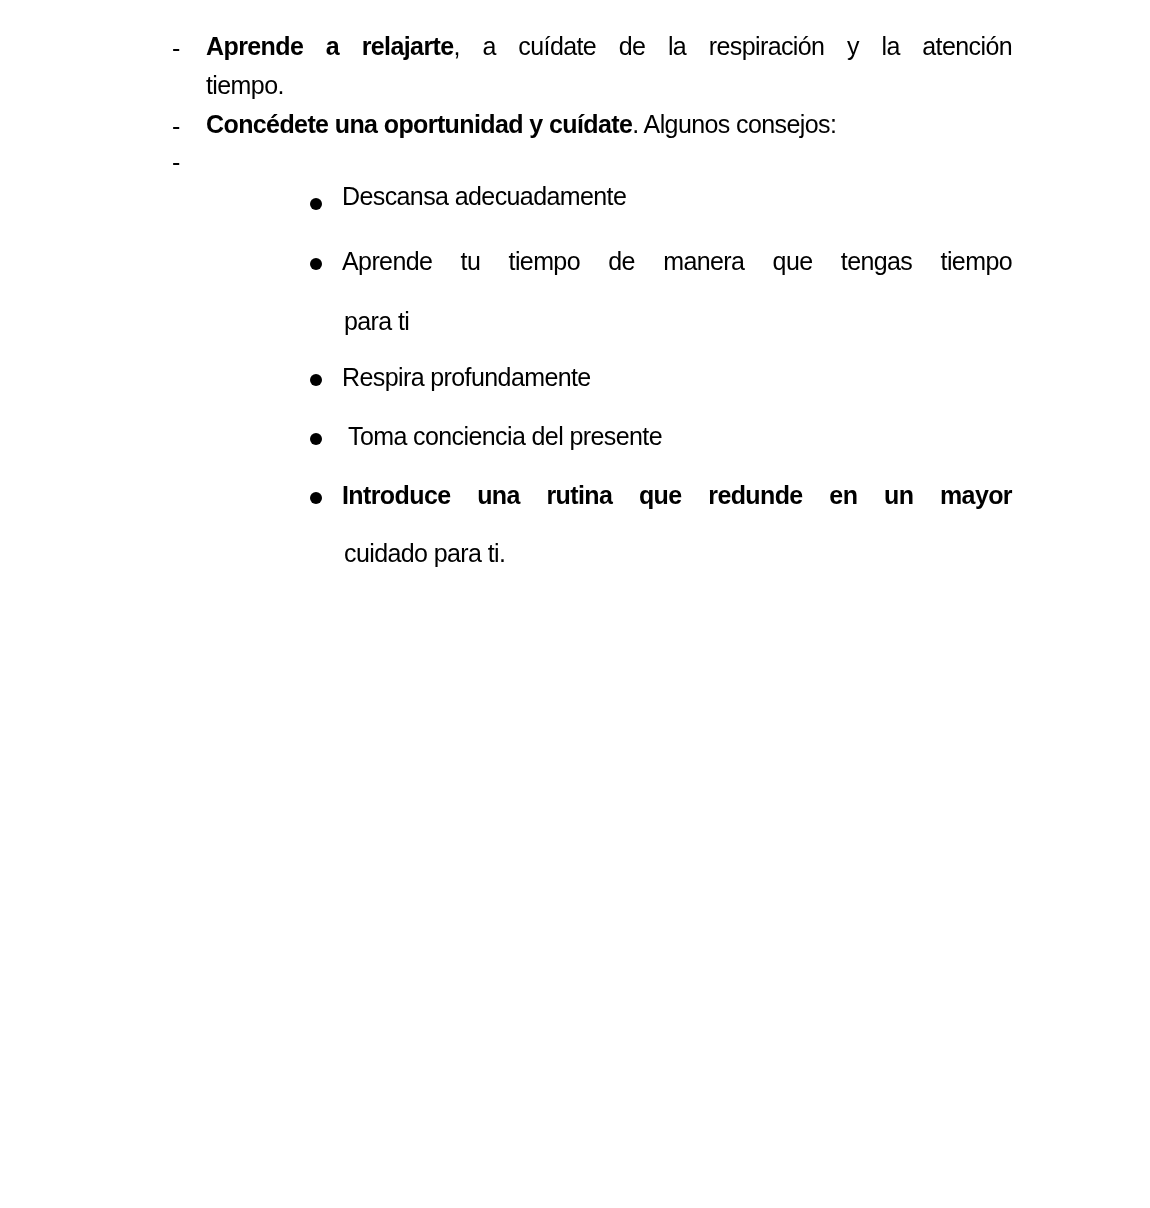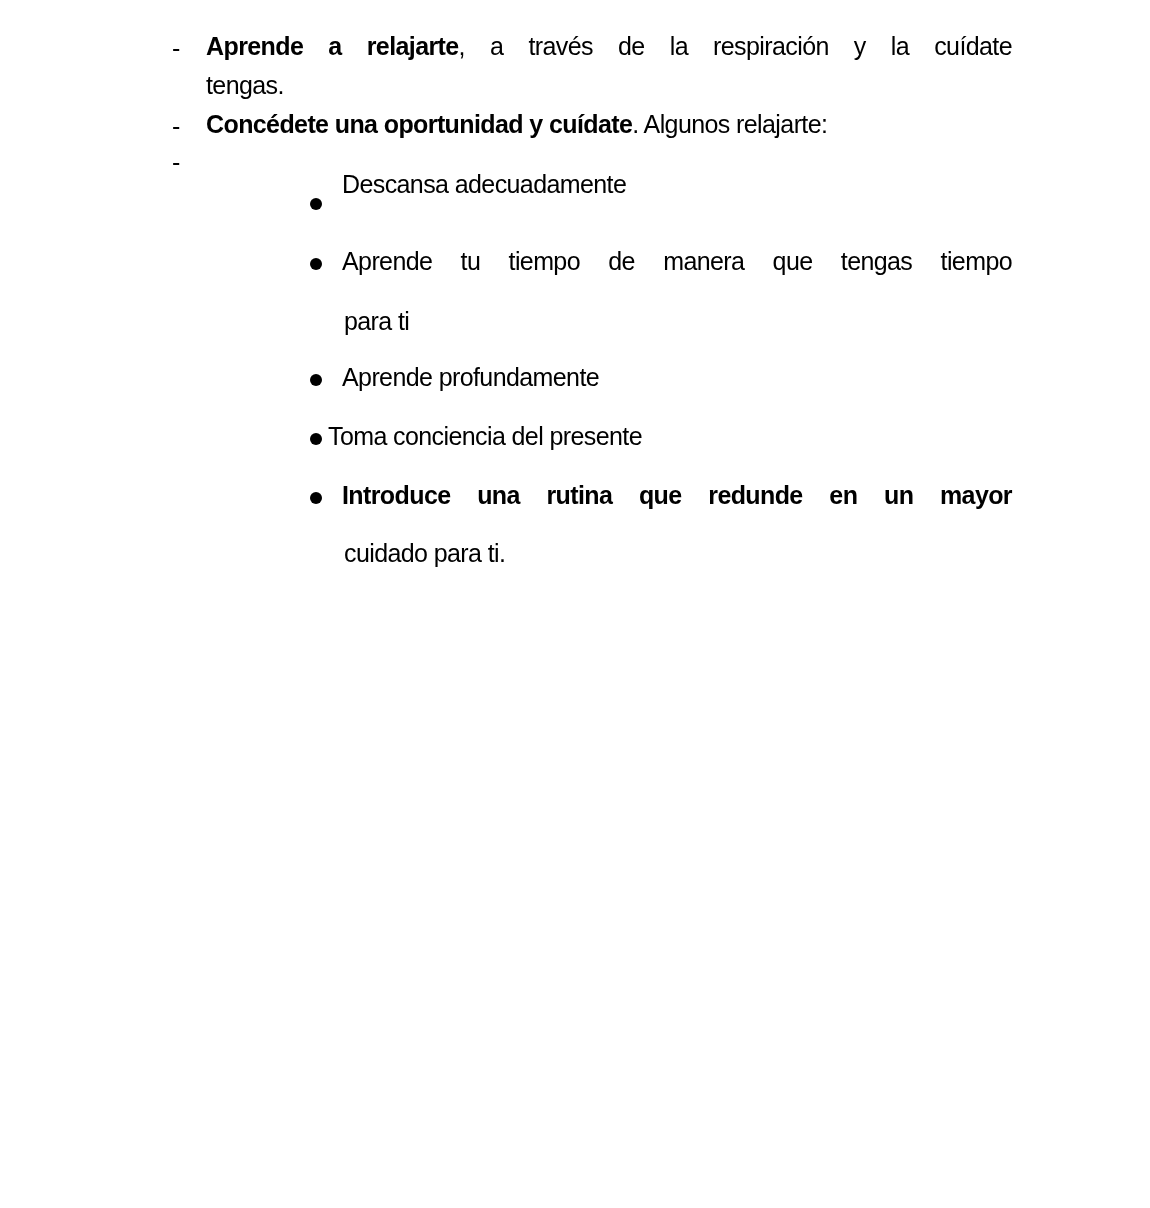--- a/index.html
+++ b/index.html
@@ -9,37 +9,37 @@
   .dash { position:absolute; left:172px; }
   .just { text-align:justify; text-align-last:justify; white-space:normal; }
   .bullet { position:absolute; left:310px; width:12px; height:12px; border-radius:50%; background:#000; }
   b { font-weight:bold;margin-top:8px; }
 </style>
 </head>
 <body>
 
 <div>
   <span class="line dash" style="top:34px">-</span>
-  <div class="line just" style="left:206px; top:32px; width:806px;"><b>Aprende a relajarte</b><span>, a través de la respiración y la cuídate</span></div>
-  <span class="line" style="left:206px; top:71px">tengas.</span>
+  <div class="line just" style="left:206px; top:32px; width:806px;"><b>Aprende a relajarte</b><span>, a cuídate de la respiración y la atención</span></div>
+  <span class="line" style="left:206px; top:71px">tiempo.</span>
 
   <span class="line dash" style="top:112px">-</span>
-  <div class="line" style="left:206px; top:110px;"><b>Concédete una oportunidad y cuídate</b><span>. Algunos relajarte:</span></div>
+  <div class="line" style="left:206px; top:110px;"><b>Concédete una oportunidad y cuídate</b><span>. Algunos consejos:</span></div>
 
   <span class="line dash" style="top:148px">-</span>
 
   <div class="bullet" style="top:198px"></div>
-  <span class="line" style="left:342px; top:170px">Descansa adecuadamente</span>
+  <span class="line" style="left:342px; top:182px">Descansa adecuadamente</span>
 
   <div class="bullet" style="top:258px"></div>
   <div class="line just" style="left:342px; top:247px; width:670px;">Aprende tu tiempo de manera que tengas tiempo</div>
   <span class="line" style="left:344px; top:307px">para ti</span>
 
   <div class="bullet" style="top:374px"></div>
-  <span class="line" style="left:342px; top:363px">Aprende profundamente</span>
+  <span class="line" style="left:342px; top:363px">Respira profundamente</span>
 
   <div class="bullet" style="top:433px"></div>
-  <span class="line" style="left:328px; top:422px">Toma conciencia del presente</span>
+  <span class="line" style="left:348px; top:422px">Toma conciencia del presente</span>
 
   <div class="bullet" style="top:492px"></div>
   <div class="line just" style="left:342px; top:481px; width:670px;font-weight:bold;">Introduce una rutina que redunde en un mayor</div>
   <span class="line" style="left:344px; top:539px">cuidado para ti.</span>
 </div>
 
 </body></html>

